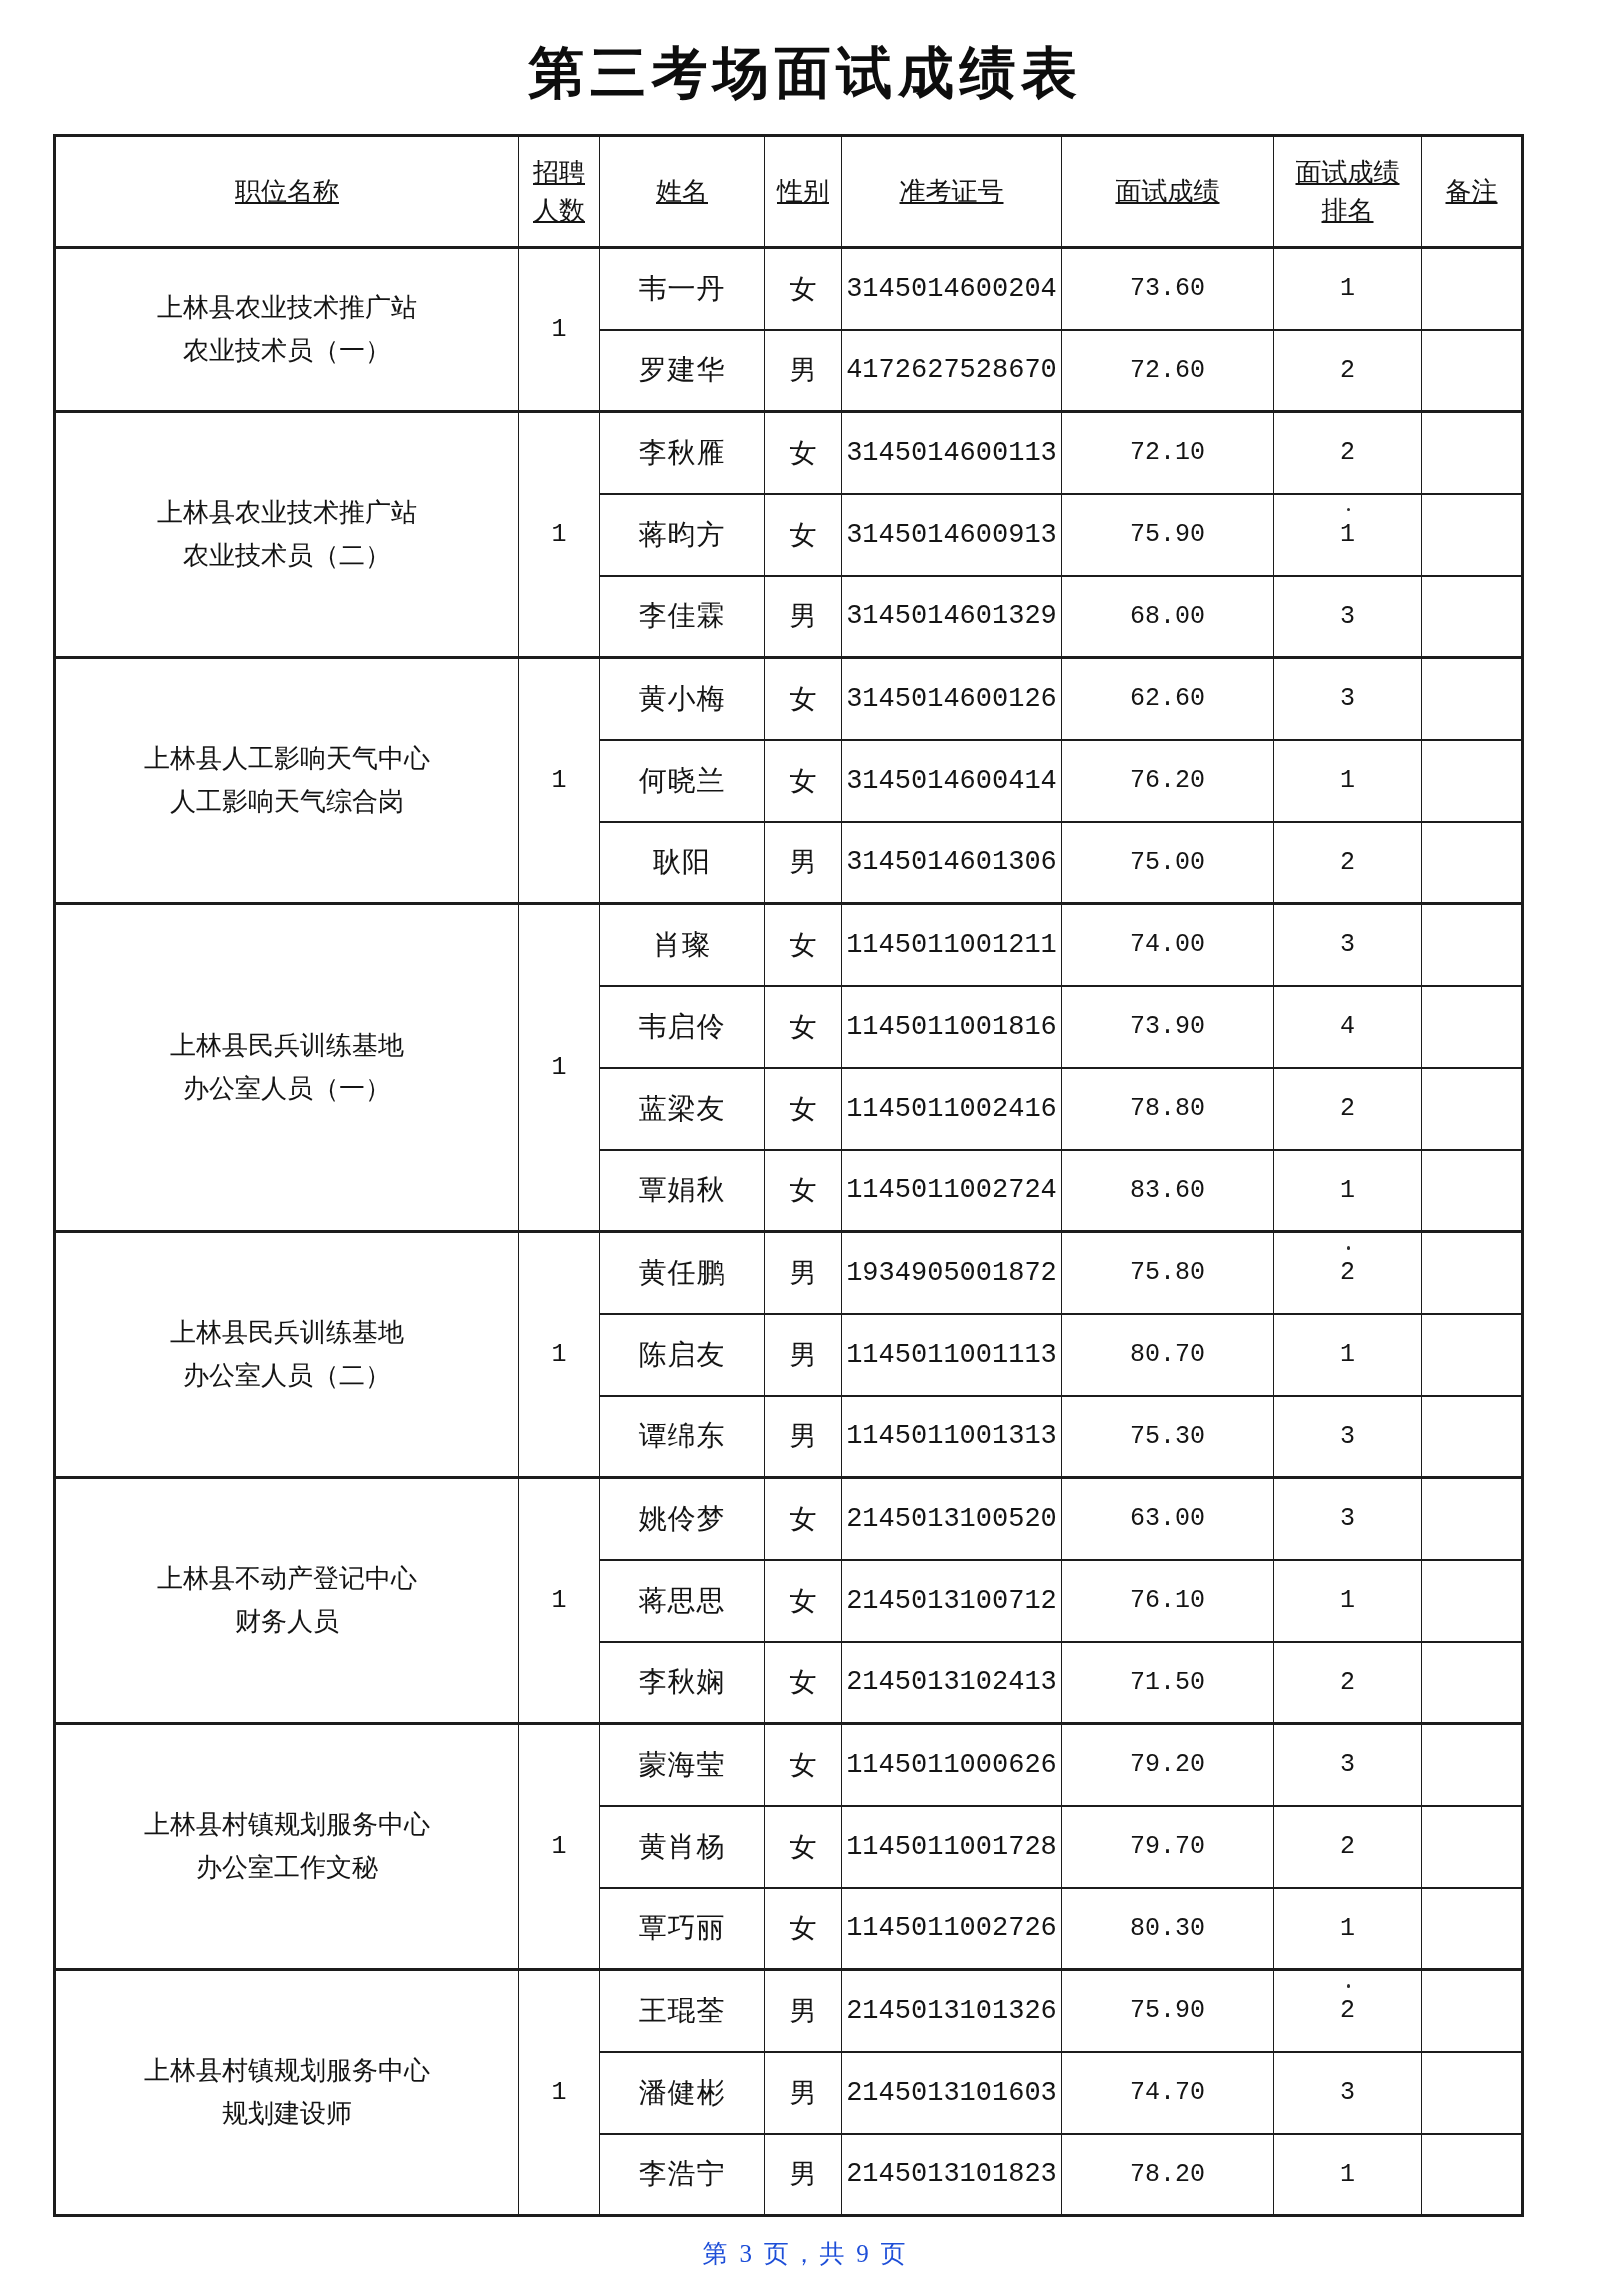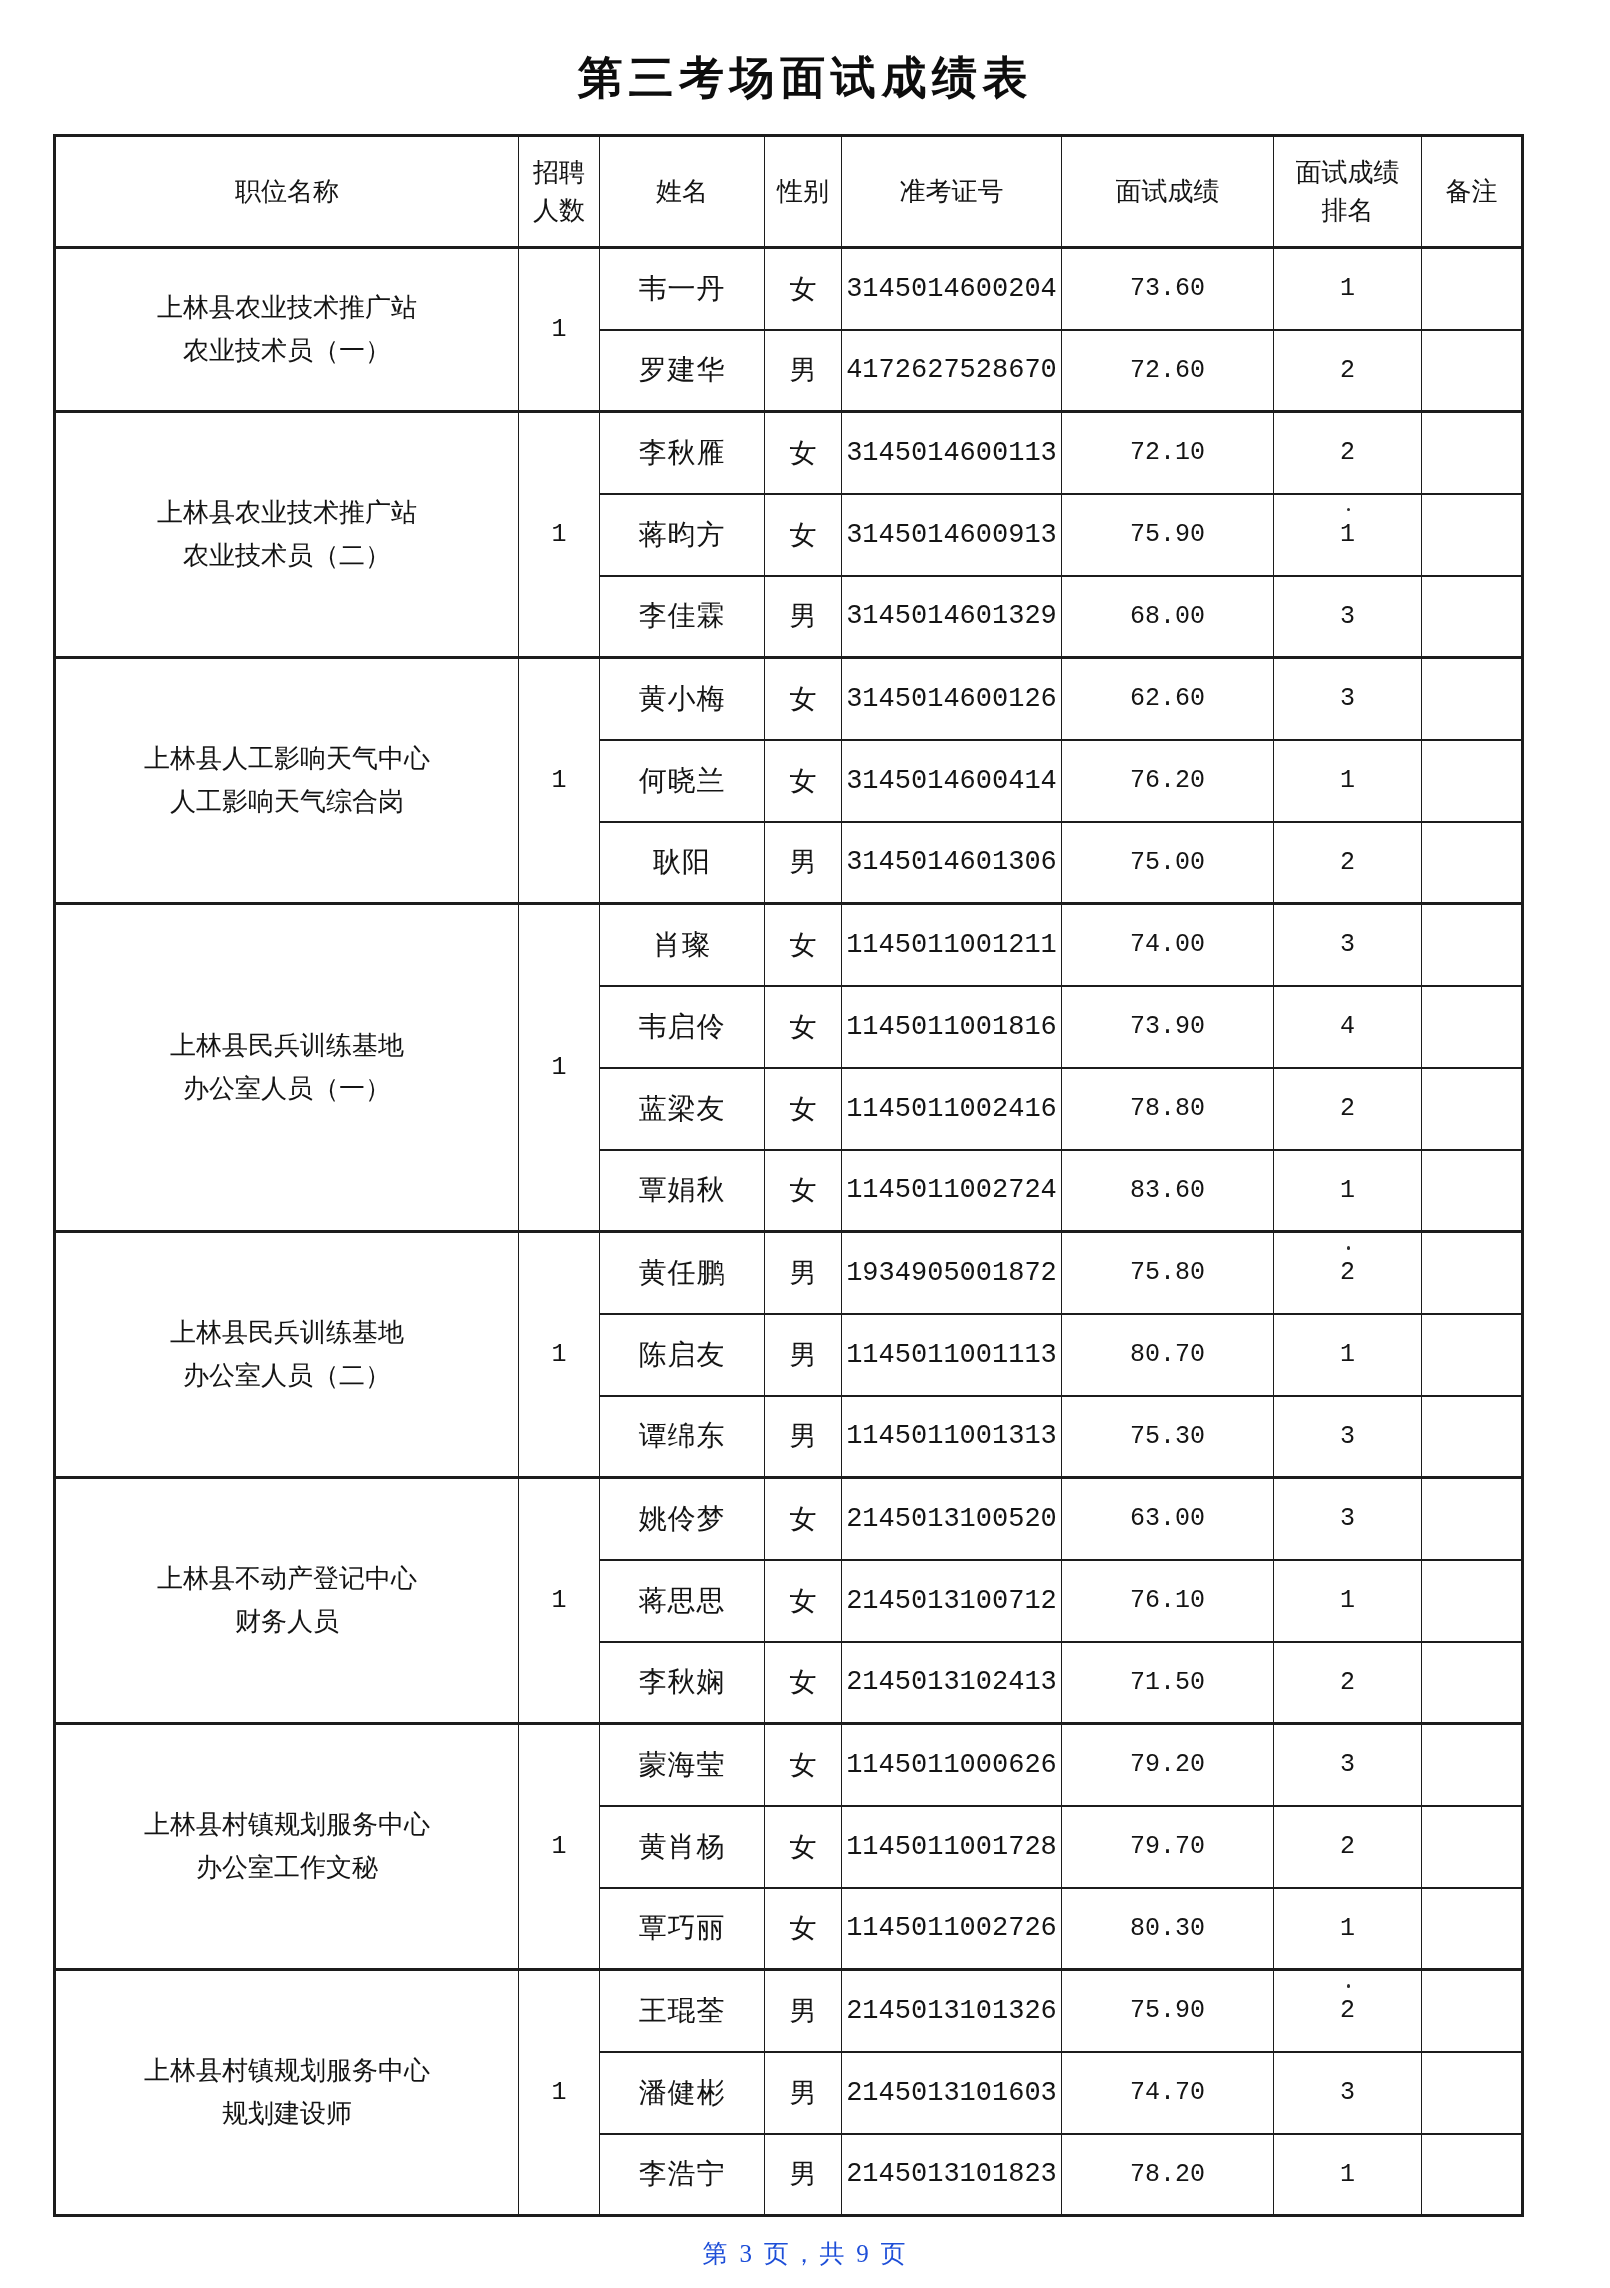--- a/index.html
+++ b/index.html
@@ -9,25 +9,25 @@
     position:relative;
     font-family:"Liberation Serif","DejaVu Serif",serif;
     color:#141414;
     -webkit-font-smoothing:antialiased;
     overflow:hidden;
   }
   .page-title{
     position:absolute;
     top:36px;left:0;right:0;
     text-align:center;
-    font-size:45px;
+    font-size:56px;
     font-weight:bold;
     letter-spacing:5.6px;
     color:#0d0d0d;
-    margin:12px;
+    margin:0;
   }
   table.score-table{
     position:absolute;
     left:53px;top:134px;
     width:1467px;
     border-collapse:collapse;
     table-layout:fixed;
     border:3.7px solid #1c1c1c;
   }
   col.c-position{width:464px;}
@@ -41,21 +41,21 @@
 
   th,td{
     border:1.9px solid #1c1c1c;
     border-top-width:2.8px;
     border-bottom-width:2.8px;
     text-align:center;
     vertical-align:middle;
     padding:0 3.7px;
     overflow:hidden;
   }
-  thead tr{height:112px;}
+  thead tr{height:112px;text-decoration:underline;}
   tbody tr{height:82px;}
   th{
     font-size:26px;
     font-weight:normal;
     line-height:1.45;
     border-bottom-width:3.7px;
   }
   td[rowspan]{border-bottom-width:3.7px;}
   tr.group-end td{border-bottom-width:3.7px;}
 

